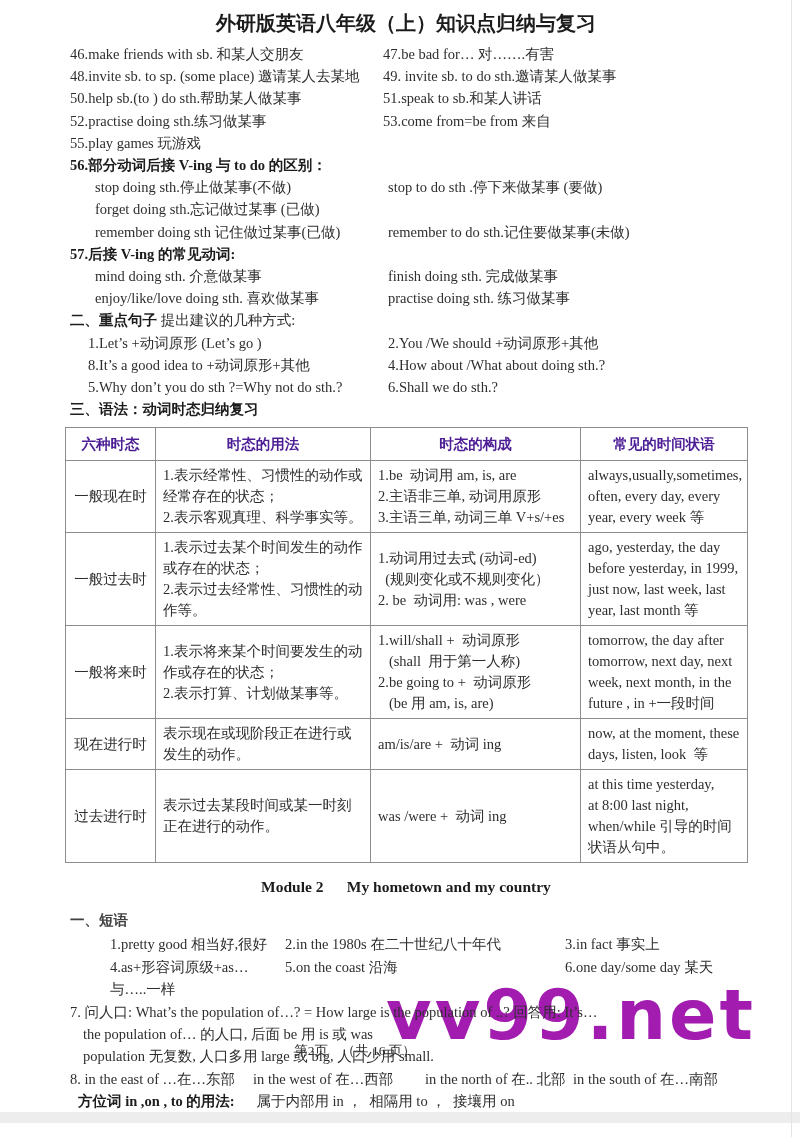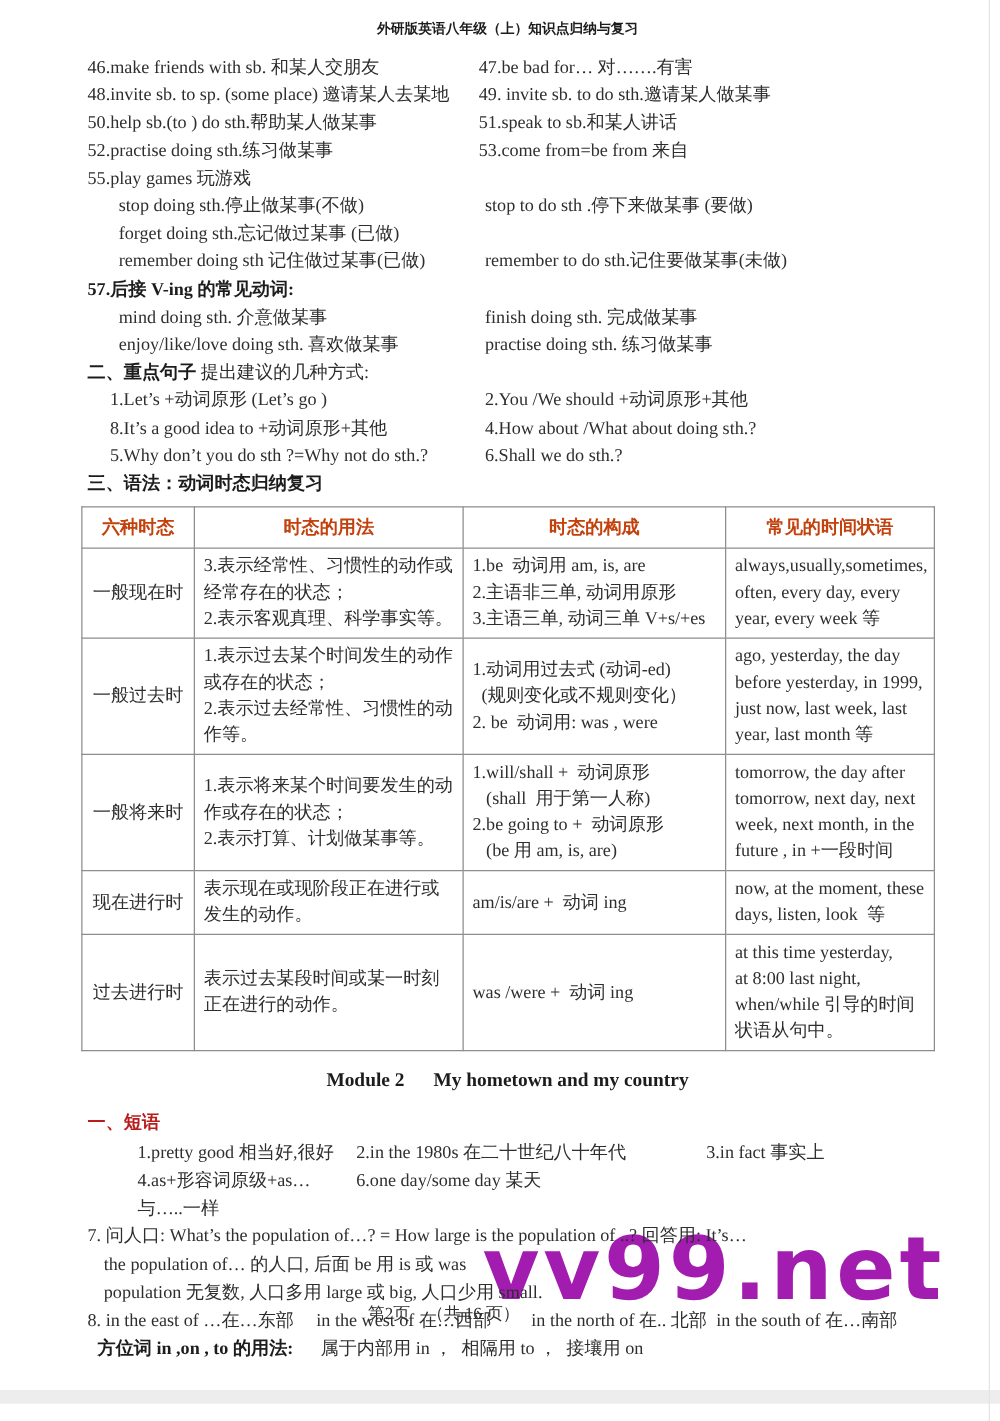--- a/index.html
+++ b/index.html
@@ -4,39 +4,39 @@
 <style>
   html,body{margin:0;padding:0;background:#fff;}
   .page{position:relative;width:800px;height:1137px;background:#ffffff;overflow:hidden;
         font-family:"Liberation Serif","DejaVu Serif",serif;color:#2e2e2e;font-size:14.5px;}
   .edge-line{position:absolute;top:0;left:791px;width:1px;height:1137px;background:#e4e4e4;}
   .bottom-strip{position:absolute;left:0;top:1112px;width:800px;height:11px;background:#ededed;}
   .watermark{position:absolute;left:386px;top:980px;z-index:0;
              font-family:"DejaVu Sans",sans-serif;font-weight:bold;font-size:70px;
              color:#a21caf;letter-spacing:3px;line-height:1;}
   .content{position:absolute;left:65px;top:12px;width:682px;z-index:1;}
-  .doc-title{text-align:center;font-weight:bold;font-size:11px;color:#1c1c1c;margin:0 0 9px 0;line-height:22px;}
+  .doc-title{text-align:center;font-weight:bold;font-size:20px;color:#1c1c1c;margin:0 0 9px 0;line-height:22px;}
   .row2col{display:flex;line-height:22.2px;padding-left:5px;}
   .row2col .l{width:313px;flex:none;}
   .row2col .r{flex:1;}
   .row2col.ind1{padding-left:30px;}
   .row2col.ind1 .l{width:293px;}
   .row2col.ind2{padding-left:23px;}
   .row2col.ind2 .l{width:300px;}
   .sec-heading{line-height:22.2px;padding-left:5px;font-weight:bold;color:#1c1c1c;}
   .sec-heading .plain{font-weight:normal;color:#2e2e2e;}
   table.tense{border-collapse:collapse;width:682px;margin-top:7px;table-layout:fixed;}
   .tense th,.tense td{border:1px solid #8d8d8d;vertical-align:middle;line-height:21px;font-weight:normal;}
-  .tense th{font-weight:bold;color:#c2410c;height:28px;padding:2px 4px;}
+  .tense th{font-weight:bold;color:#4c1d95;height:28px;padding:2px 4px;}
   .tense td{padding:4px 7px;}
   td.c-tense{text-align:center;padding:4px 2px;}
   td.pre{white-space:pre-wrap;}
   .m2-title{text-align:center;font-weight:bold;font-size:15.5px;color:#1c1c1c;
             white-space:pre;margin:13px 0 9px 0;line-height:22px;}
-  .m2-h{font-weight:bold;color:#b91c1c;line-height:26px;padding-left:5px;}
+  .m2-h{font-weight:bold;color:#404040;line-height:26px;padding-left:5px;}
   .row3col{display:flex;line-height:22.4px;padding-left:5px;margin-left:40px;}
   .row3col .c1{width:175px;flex:none;}
   .row3col .c2{width:280px;flex:none;}
   .row3col .c3{flex:1;}
   .m2-line{line-height:22.4px;padding-left:5px;}
   .m2-sub{padding-left:18px;}
   .row4col{display:flex;line-height:22.4px;padding-left:5px;}
   .row4col .d1{width:183px;flex:none;}
   .row4col .d2{width:172px;flex:none;}
   .row4col .d3{width:148px;flex:none;}
@@ -70,20 +70,21 @@
       <span class="r">51.speak to sb.和某人讲话</span>
     </div>
     <div class="row2col">
       <span class="l">52.practise doing sth.练习做某事</span>
       <span class="r">53.come from=be from 来自</span>
     </div>
     <div class="row2col">
       <span class="r">55.play games  玩游戏</span>
     </div>
 
+    <div class="sec-heading">56.部分动词后接 V-ing 与 to do 的区别：</div>
     <div class="row2col ind1">
       <span class="l">stop doing sth.停止做某事(不做)</span>
       <span class="r">stop to do sth .停下来做某事 (要做)</span>
     </div>
     <div class="row2col ind1">
       <span class="l">forget doing sth.忘记做过某事 (已做)</span>
     </div>
     <div class="row2col ind1">
       <span class="l">remember doing sth 记住做过某事(已做)</span>
       <span class="r">remember to do sth.记住要做某事(未做)</span>
@@ -128,21 +129,21 @@
         <tr>
           <th>六种时态</th>
           <th>时态的用法</th>
           <th>时态的构成</th>
           <th>常见的时间状语</th>
         </tr>
       </thead>
       <tbody>
         <tr>
           <td class="c-tense">一般现在时</td>
-          <td class="pre">3.表示经常性、习惯性的动作或经常存在的状态；
+          <td class="pre">1.表示经常性、习惯性的动作或经常存在的状态；
 2.表示客观真理、科学事实等。</td>
           <td class="pre">1.be  动词用 am, is, are
 2.主语非三单, 动词用原形
 3.主语三单, 动词三单 V+s/+es</td>
           <td class="pre">always,usually,sometimes, often, every day, every year, every week 等</td>
         </tr>
         <tr>
           <td class="c-tense">一般过去时</td>
           <td class="pre">1.表示过去某个时间发生的动作或存在的状态；
 2.表示过去经常性、习惯性的动作等。</td>
@@ -181,20 +182,21 @@
     <div class="m2-title">Module 2      My hometown and my country</div>
     <div class="m2-h">一、短语</div>
 
     <div class="row3col">
       <span class="c1">1.pretty good  相当好,很好</span>
       <span class="c2">2.in the 1980s 在二十世纪八十年代</span>
       <span class="c3">3.in fact 事实上</span>
     </div>
     <div class="row3col">
       <span class="c1">4.as+形容词原级+as…  与…..一样</span>
+      <span class="c2">5.on the coast 沿海</span>
       <span class="c3">6.one day/some day 某天</span>
     </div>
 
     <div class="m2-line">7.  问人口: What’s the population of…? = How large is the population of ..?    回答用: It’s…</div>
     <div class="m2-line m2-sub">the population of…  的人口, 后面 be  用 is  或 was</div>
     <div class="m2-line m2-sub">population 无复数, 人口多用 large 或 big, 人口少用 small.</div>
 
     <div class="row4col">
       <span class="d1">8. in the east of …在…东部</span>
       <span class="d2">in the west of 在…西部</span>

